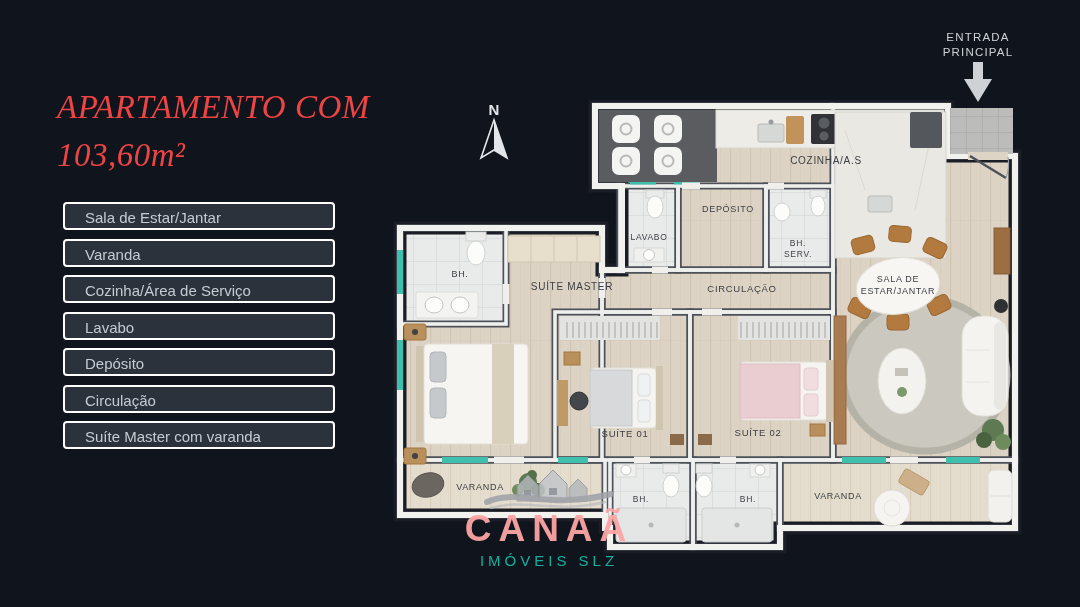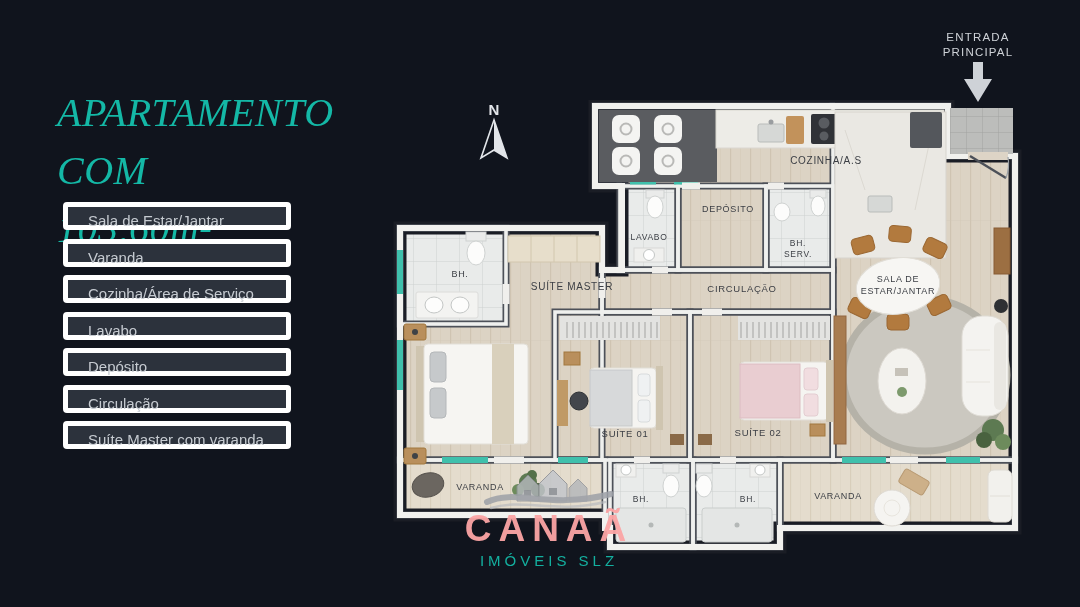--- a/index.html
+++ b/index.html
@@ -4,26 +4,26 @@
 <style>
   html,body{margin:0;padding:0;}
   body{
     width:1080px;height:607px;position:relative;overflow:hidden;
     background:#10141d;font-family:"Liberation Sans",sans-serif;
   }
   
   .title{
     position:absolute;left:57px;top:84px;width:330px;
     font-family:"Liberation Serif",serif;font-style:italic;
-    color:#14b8a6;font-size:40px;line-height:1.45;letter-spacing:.5px;
+    color:#ef4444;font-size:33px;line-height:1.45;letter-spacing:.5px;
   }
   .feature-list{position:absolute;left:63px;top:202px;width:250px;}
   .chip{
-    width:228px;height:28px;line-height:28px;margin-bottom:8.5px;
-    background:#2c323c;border:5px solid #ffffff;border-radius:4px;
+    width:272px;height:28px;line-height:28px;margin-bottom:8.5px;
+    background:#2c323c;border:2px solid #ffffff;border-radius:4px;
     box-sizing:border-box;color:#c6cbd1;font-size:15px;padding-left:20px;
   }
   
   .entrance{
     position:absolute;left:908px;top:30px;width:140px;text-align:center;
     color:#ced2d7;font-size:11.5px;line-height:15px;letter-spacing:1.2px;
   }
   .entrance-arrow{position:absolute;left:960px;top:62px;}
   
   .compass{position:absolute;left:466px;top:100px;}

